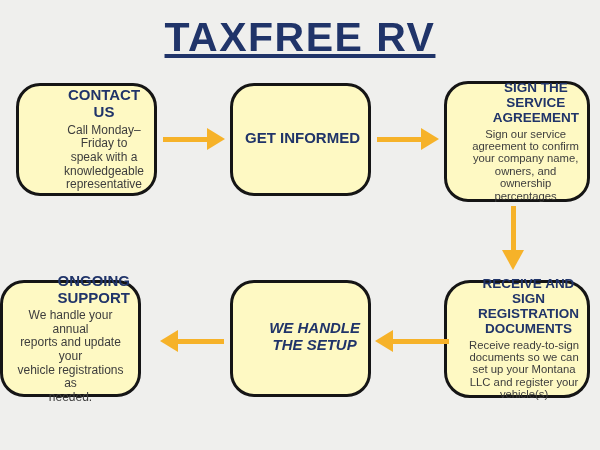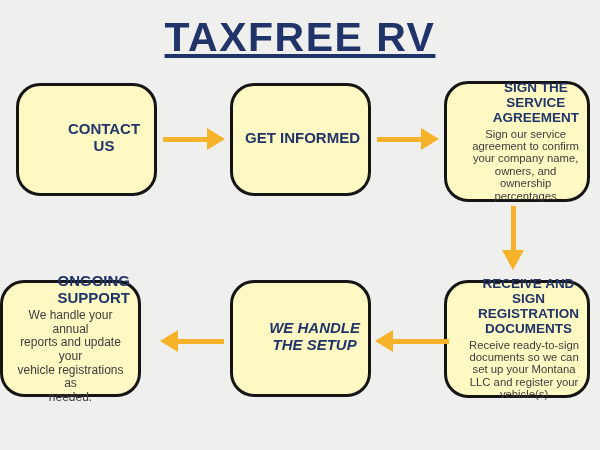--- a/index.html
+++ b/index.html
@@ -27,21 +27,21 @@
   .box .body {
     color:#3d3d3d; font-size:12px; line-height:1.13;
     white-space:pre-line; margin:0;
   }
   .box.dense .heading { font-size:13.5px; line-height:1.1; margin-bottom:2px; }
   .box.dense .body   { font-size:11.3px; line-height:1.1; }
 
   #box-1 { left:16px;  top:83px;  width:141px; height:113px;padding-left:43px; }
   #box-2 { left:230px; top:83px;  width:141px; height:113px;padding-left:12px; }
   #box-3 { left:444px; top:81px;  width:146px; height:121px; }
-  #box-4 { left:444px; top:280px; width:146px; height:118px; }
+  #box-4 { left:444px; top:280px; width:146px; height:118px;border-radius:26px; }
   #box-5 { left:230px; top:280px; width:141px; height:117px;font-style:italic; }
   #box-6 { left:0;  top:280px; width:141px; height:117px; }
 
   .arrow { position:absolute; }
   .arrow .shaft { position:absolute; background:#f6b229; }
   .arrow .head  { position:absolute; width:0; height:0; }
 
   .arrow.right .shaft { left:0; right:16px; top:9px; height:5px; }
   .arrow.right .head  { right:0; top:0;
     border-top:11px solid transparent; border-bottom:11px solid transparent;
@@ -65,20 +65,24 @@
 </style>
 </head>
 <body>
 
 <div>
 
   <div class="title">TAXFREE RV</div>
 
   <div class="box" id="box-1">
     <div class="heading">CONTACT US</div>
+    <div class="body">Call Monday–Friday to
+speak with a
+knowledgeable
+representative</div>
   </div>
 
   <div class="arrow right" id="arrow-1">
     <div class="shaft"></div>
     <div class="head"></div>
   </div>
 
   <div class="box" id="box-2">
     <div class="heading">GET INFORMED</div>
   </div>

